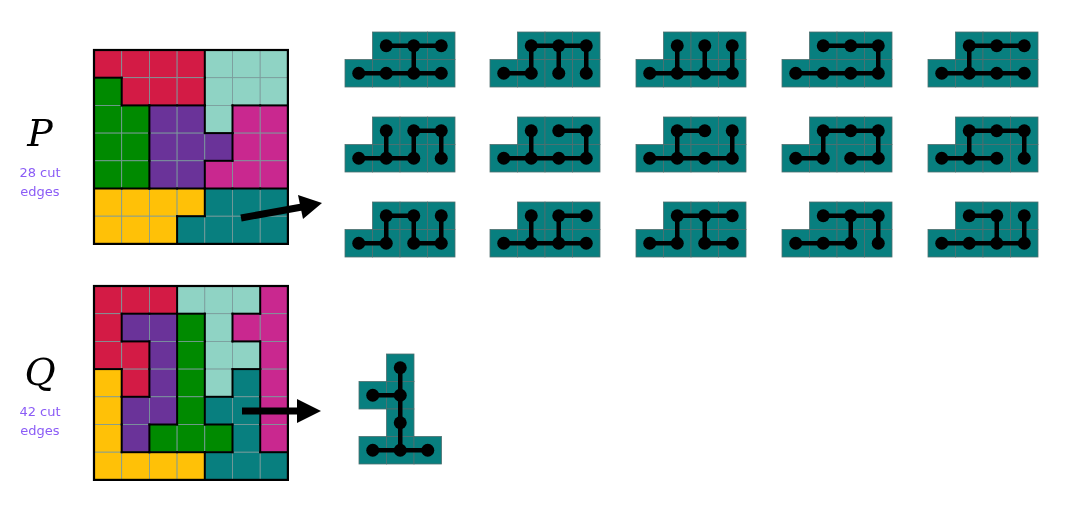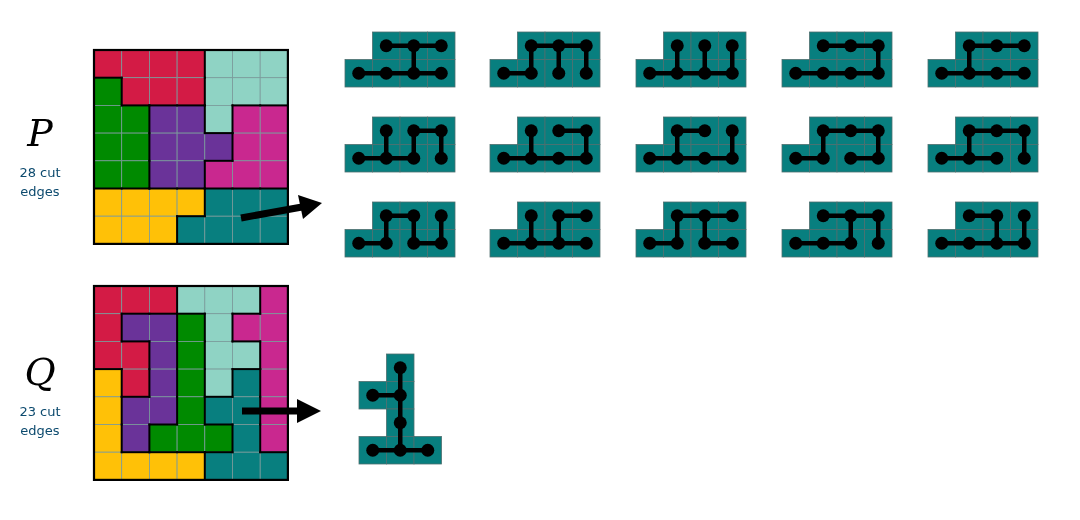--- a/index.html
+++ b/index.html
@@ -1,36 +1,36 @@
 <!DOCTYPE html>
 <html><head>
 <meta charset="utf-8">
 <style>
   html, body { margin:0; padding:0; background:#ffffff; }
   body { width:1080px; height:520px; position:relative; overflow:hidden; font-family:"DejaVu Sans", sans-serif; }
   .label-block { position:absolute; text-align:center; width:80px; }
   .label-letter { font-family:"DejaVu Serif", serif; font-style:italic; font-size:38px; line-height:40px; color:#000; }
-  .label-sub { font-size:13px; line-height:19px; color:#0c4a6e; margin-top:10px; }
+  .label-sub { font-size:13px; line-height:19px; color:#8b5cf6; margin-top:10px; }
   svg { position:absolute; left:0; top:0; }
 </style>
 </head>
 <body>
 
 <div class="label-block" style="left:0px; top:113px;">
   <div class="label-letter">P</div>
   <div class="label-sub">
     <div>28 cut</div>
     <div>edges</div>
   </div>
 </div>
 
 <div class="label-block" style="left:0px; top:352px;">
   <div class="label-letter">Q</div>
   <div class="label-sub">
-    <div>23 cut</div>
+    <div>42 cut</div>
     <div>edges</div>
   </div>
 </div>
 
 <svg id="canvas" width="1080" height="520" xmlns="http://www.w3.org/2000/svg">
   <g id="grid-p">
       <rect x="94" y="50" width="27.7" height="27.7" fill="#d31b45" stroke="#7a9a9a" stroke-width="0.8"></rect>
       <rect x="121.7" y="50" width="27.7" height="27.7" fill="#d31b45" stroke="#7a9a9a" stroke-width="0.8"></rect>
       <rect x="149.4" y="50" width="27.7" height="27.7" fill="#d31b45" stroke="#7a9a9a" stroke-width="0.8"></rect>
       <rect x="177.1" y="50" width="27.7" height="27.7" fill="#d31b45" stroke="#7a9a9a" stroke-width="0.8"></rect>

